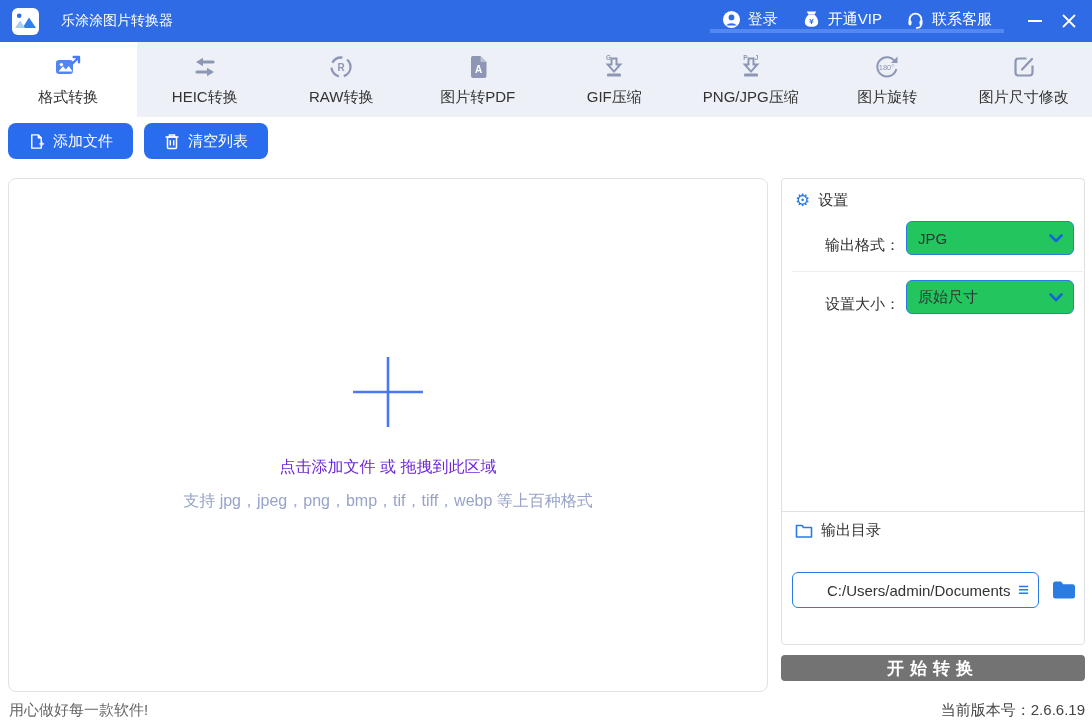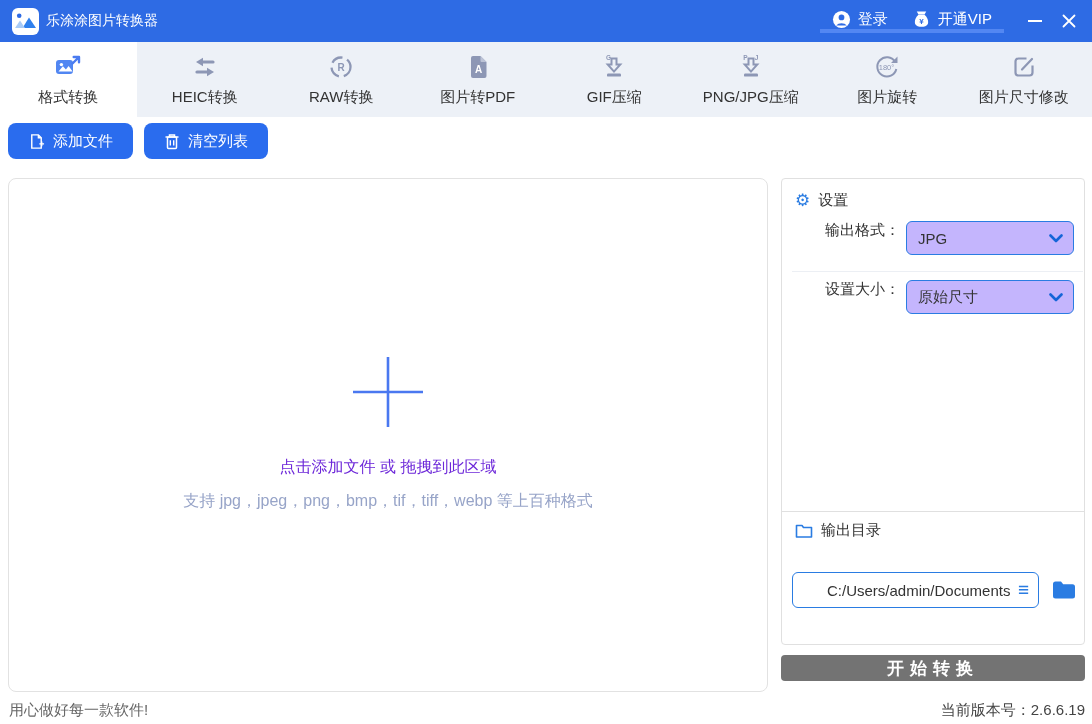--- a/index.html
+++ b/index.html
@@ -3,21 +3,21 @@
 <meta charset="utf-8">
 <style>
   * { margin:0; padding:0; box-sizing:border-box; }
   html,body { width:1092px; height:724px; overflow:hidden; }
   body { font-family:"Liberation Sans","DejaVu Sans",sans-serif; background:#fff; position:relative; }
 
   
   .titlebar { position:absolute; top:0; left:0; width:1092px; height:42px;
     background:#2e6be4; display:flex; align-items:center; }
   .app-logo { width:27px; height:27px; margin-left:12px; flex:0 0 auto; }
-  .app-title { color:#fff; font-size:14px; margin-left:7px; }
+  .app-title { color:#fff; font-size:14px; margin-left:22px; }
   .tb-spacer { flex:1; }
   .tb-btn { height:24px; display:flex; align-items:center; gap:7px; padding:0 12px;
     color:#fff; font-size:15px; cursor:pointer; border-bottom:4px solid #5387f2; }
   .tb-btn svg { display:block; }
   .win-btn { width:34px; height:42px; display:flex; align-items:center; justify-content:center;
     color:#fff; font-size:15px; cursor:pointer; }
   .min-line { width:14px; height:2px; background:#fff; display:block; }
 
   
   .tabbar { position:absolute; top:42px; left:0; width:1092px; height:75px;
@@ -41,26 +41,26 @@
     font-size:16px; color:#6d28d9; }
   .dz-formats { position:absolute; left:0; right:0; top:312px; text-align:center;
     font-size:16px; color:#97a4c8; }
 
   
   .panel { position:absolute; left:781px; top:178px; width:304px; height:467px;
     border:1px solid #e0e0e0; border-radius:4px; background:#fff; }
   .panel-header { position:absolute; top:12px; left:13px; display:flex; align-items:center;
     gap:8px; font-size:15px; color:#333; }
   .gear { color:#2a7ce2; font-size:17px; line-height:1; }
-  .form-row { position:absolute; left:0; width:100%; display:flex; align-items:flex-start; }
+  .form-row { position:absolute; left:0; width:100%; display:flex; align-items:flex-end; }
   .row-format { top:42px; } .row-size { top:101px; }
   .form-label { width:118px; text-align:right; font-size:15px; color:#333; }
   .select { margin-left:6px; width:168px; height:34px; border:1px solid #2a7ce2;
     border-radius:6px; display:flex; align-items:center; justify-content:space-between;
-    padding:0 10px 0 11px; font-size:15px; color:#333; cursor:pointer; background:#c4b5fd; }
+    padding:0 10px 0 11px; font-size:15px; color:#333; cursor:pointer; background:#22c55e; }
   .divider-inset { position:absolute; top:92px; left:10px; right:1px; height:1px; background:#eceff4; }
   .divider-full { position:absolute; top:332px; left:0; right:0; height:1px; background:#e0e0e0; }
   .dir-header { position:absolute; top:342px; left:13px; display:flex; align-items:center;
     gap:8px; font-size:15px; color:#333; }
   .dir-row { position:absolute; top:393px; left:10px; display:flex; align-items:center; }
   .path-box { width:247px; height:36px; border:1px solid #2a7ce2; border-radius:6px;
     display:flex; align-items:center; padding:0 9px; background:#fff; }
   .path-box input { flex:1; border:none; outline:none; font-size:15px; color:#333;
     font-family:"Liberation Sans","DejaVu Sans",sans-serif; background:transparent; min-width:0;margin-left:25px; }
   .menu-glyph { color:#2a7ce2; font-size:19px; margin-left:4px; cursor:pointer; }
@@ -99,20 +99,29 @@
 
   <div class="tb-btn">
     <svg width="19" height="19" viewBox="0 0 20 20">
       <path d="M6.8 4.8 L5 1.5 h10 L13.2 4.8 z" fill="#fff"></path>
       <path d="M6.8 5 h6.4 c2.8 2.6 3.8 5 3.8 7.8 a4.9 4.6 0 0 1 -4.9 4.7 h-4.2 a4.9 4.6 0 0 1 -4.9 -4.7 c0 -2.8 1 -5.2 3.8 -7.8 z" fill="#fff"></path>
       <text x="10" y="14.6" font-size="8.5" font-weight="bold" fill="#2e6be4" text-anchor="middle">¥</text>
     </svg>
     <span>开通VIP</span>
   </div>
 
+  <div class="tb-btn">
+    <svg width="19" height="19" viewBox="0 0 20 20">
+      <path d="M3.8 12.5 v-2.5 a6.2 6.2 0 0 1 12.4 0 v2.5" fill="none" stroke="#fff" stroke-width="2"></path>
+      <rect x="2.6" y="10.8" width="3.2" height="5.4" rx="1.6" fill="#fff"></rect>
+      <rect x="14.2" y="10.8" width="3.2" height="5.4" rx="1.6" fill="#fff"></rect>
+      <path d="M15.8 16.2 a4.6 3.4 0 0 1 -4.6 2.6" fill="none" stroke="#fff" stroke-width="1.7" stroke-linecap="round"></path>
+    </svg>
+    <span>联系客服</span>
+  </div>
 
   <div class="win-btn" style="margin-left:14px;">
     <span class="min-line"></span>
   </div>
   <div class="win-btn" style="margin-right:6px;">
     <svg width="14" height="14" viewBox="0 0 14 14">
       <path d="M1.5 1.5 L12.5 12.5 M12.5 1.5 L1.5 12.5" stroke="#fff" stroke-width="1.8" stroke-linecap="round"></path>
     </svg>
   </div>
 </div>

